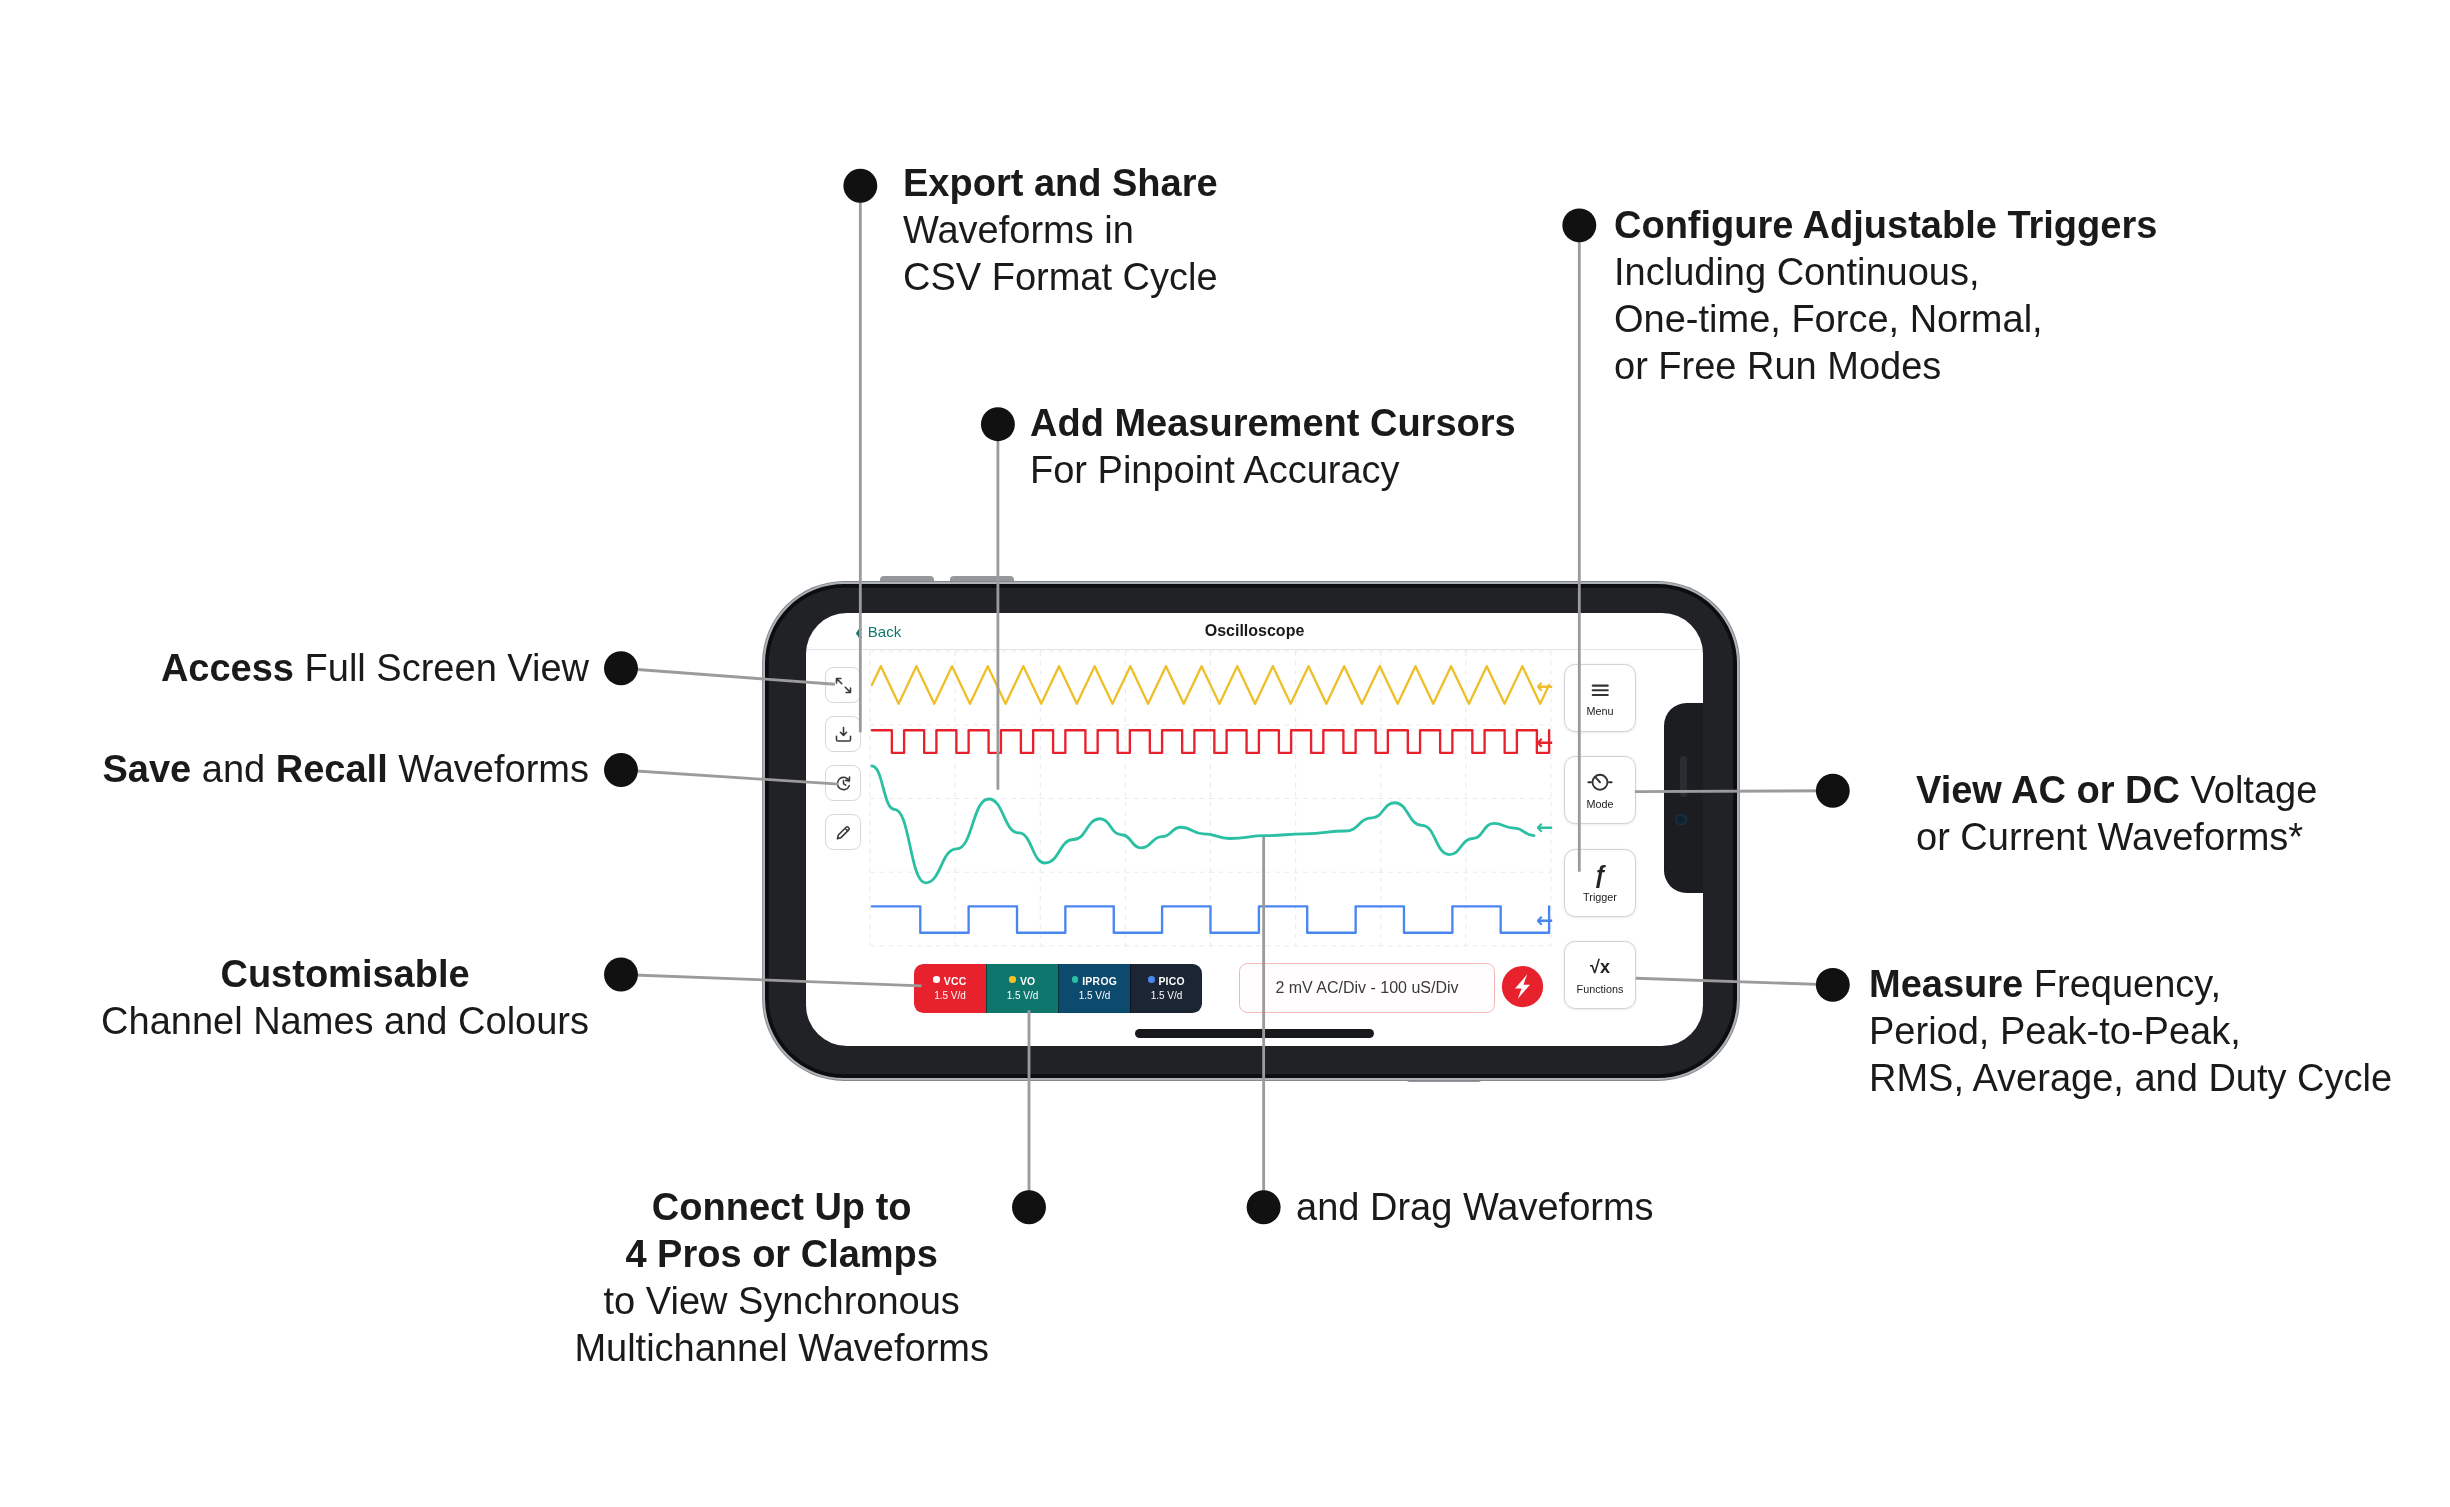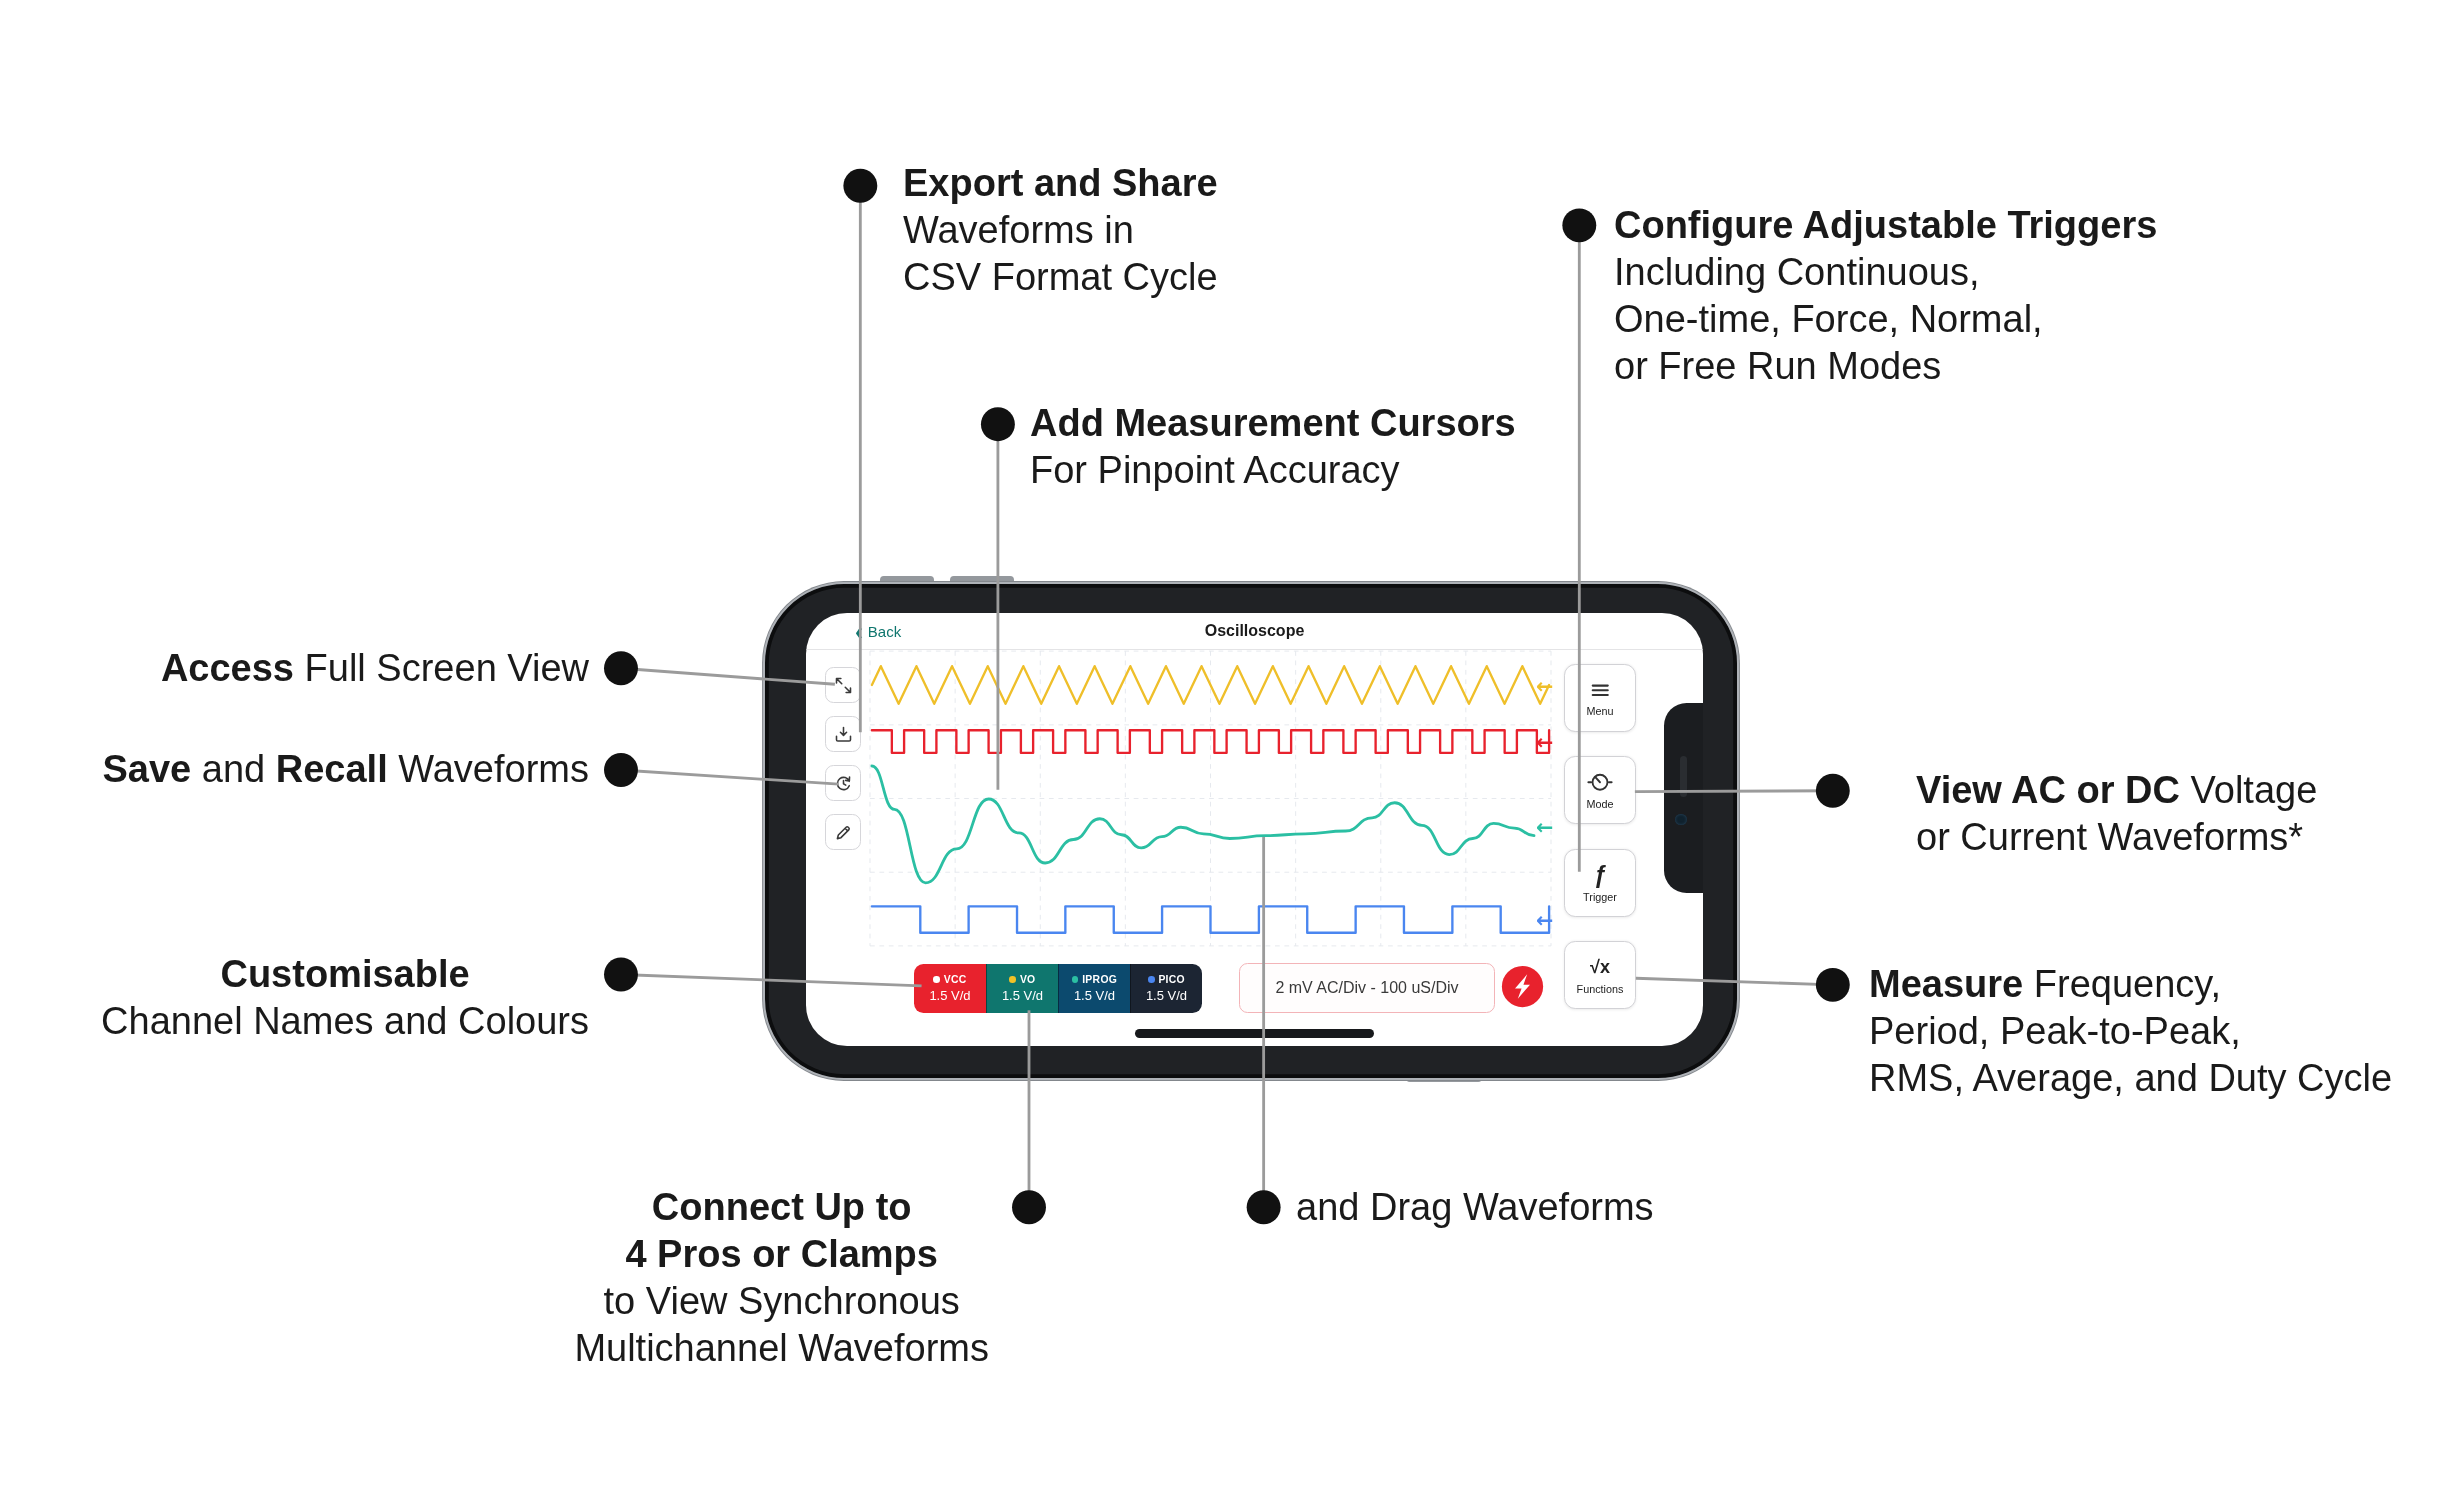--- a/index.html
+++ b/index.html
@@ -44,23 +44,23 @@
        display:flex;flex-direction:column;align-items:center;justify-content:center;gap:2.8px}
   .rtb .lbl{font-size:10.8px;color:#222}
   .rtb svg{stroke:#333;fill:none;stroke-width:2;stroke-linecap:round}
   .glyph-f{font-size:23.6px;font-style:italic;font-weight:700;color:#222;line-height:24.5px}
   .glyph-fx{font-size:18px;font-weight:700;color:#222;line-height:24.5px}
 
   
   #channel-bar{position:absolute;left:108px;top:351px;height:49px;display:flex;border-radius:9.4px;overflow:hidden}
   .ch{display:flex;flex-direction:column;align-items:center;justify-content:center;gap:2.8px;color:#fff;min-width:72px;padding:0 7.5px}
   .ch + .ch{border-left:0.9px solid rgba(0,0,0,.4)}
-  .ch .nm{display:flex;align-items:center;gap:3.8px;font-size:10.4px;font-weight:700;letter-spacing:0.3px}
+  .ch .nm{display:flex;gap:3.8px;font-size:10.4px;font-weight:700;letter-spacing:0.3px}
   .ch .dot{width:6.6px;height:6.6px;border-radius:50%}
-  .ch .sc{font-size:13px}
+  .ch .sc{font-size:10px}
 
   
   #readout{position:absolute;left:433px;top:350px;width:256px;height:50px;border:1.9px solid #f3b4b8;
            border-radius:8.5px;background:#fffdfd;display:flex;align-items:center;justify-content:center;
            font-size:16px;color:#3a3a3a}
   #logo{position:absolute;left:694px;top:351px;width:45px;height:45px}
   #home-indicator{position:absolute;left:329px;top:416px;width:239px;height:8.5px;border-radius:4.7px;background:#17191c}
 
   
   #notch{position:absolute;left:858px;top:90px;width:40px;height:190px;background:#1b1d20;border-radius:22.6px 0 0 22.6px}

